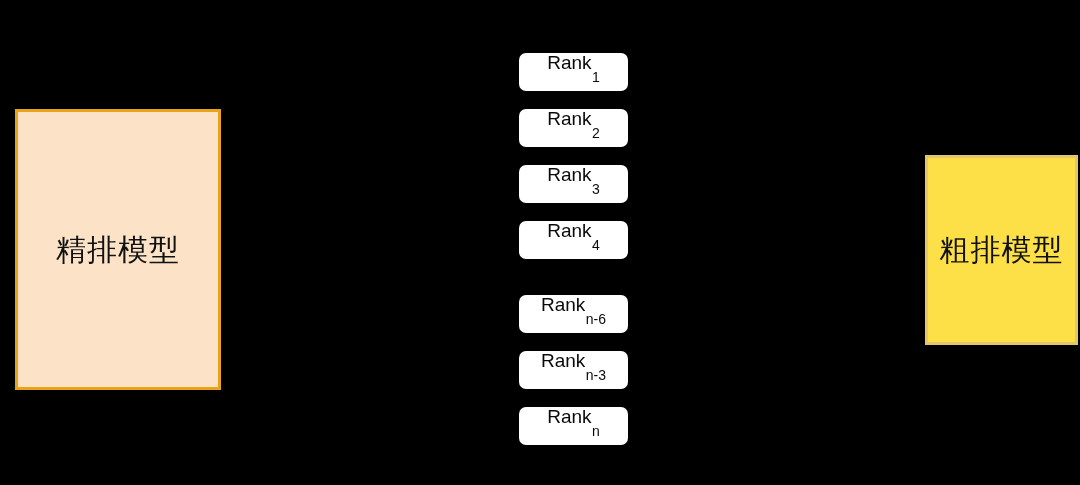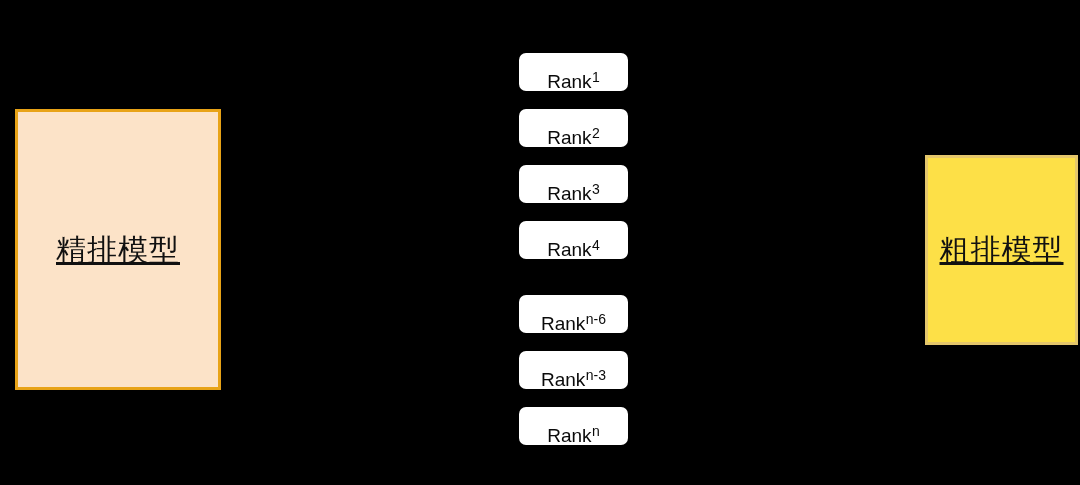--- a/index.html
+++ b/index.html
@@ -25,21 +25,20 @@
     box-sizing: border-box;
     display: flex;
     align-items: center;
     justify-content: center;
     border-style: solid;
     border-width: 3px;
     font-size: 30px;
     color: #111111;
     letter-spacing: 1px;
     line-height: 1;
-    text-decoration: underline;
   }
   #fine-rank-box {
     left: 15px;
     top: 109px;
     width: 206px;
     height: 281px;
     background: #FCE3C8;
     border-color: #E8A317;
   }
   #coarse-rank-box {
@@ -54,21 +53,21 @@
   
   .rank-chip {
     position: absolute;
     box-sizing: border-box;
     left: 519px;
     width: 109px;
     height: 38px;
     background: #FFFFFF;
     border-radius: 7px;
     display: flex;
-    align-items: flex-end;
+    align-items: flex-start;
     justify-content: center;
     color: #0a0a0a;
     font-size: 19px;
     line-height: 1;
     white-space: nowrap;
   }
   .rank-chip .base {
     letter-spacing: 0px;
   }
   .rank-chip .sub {

